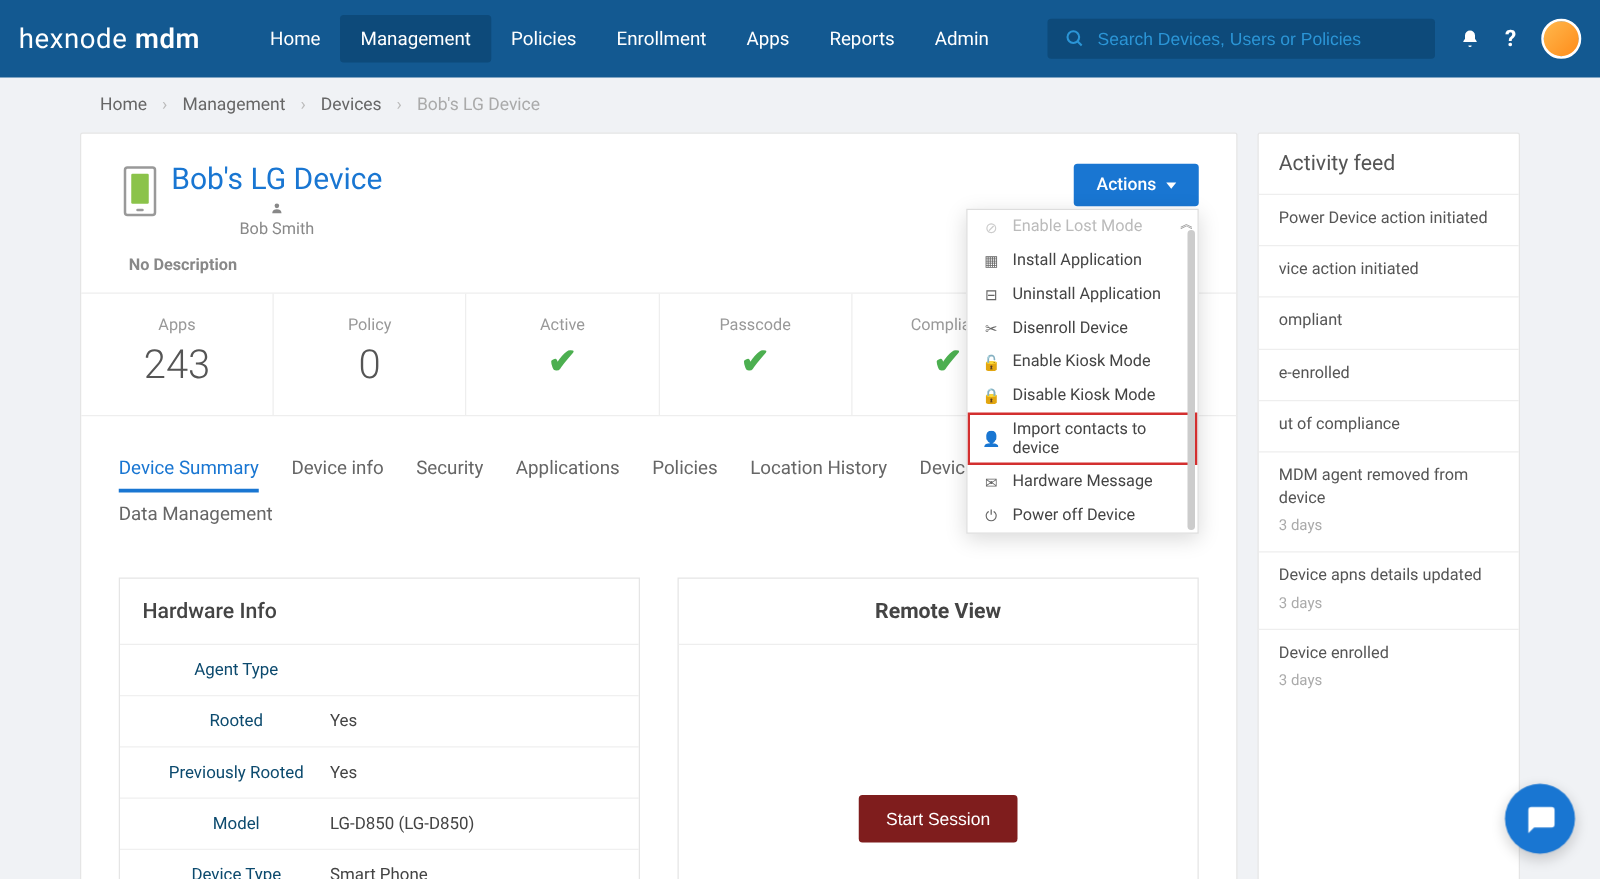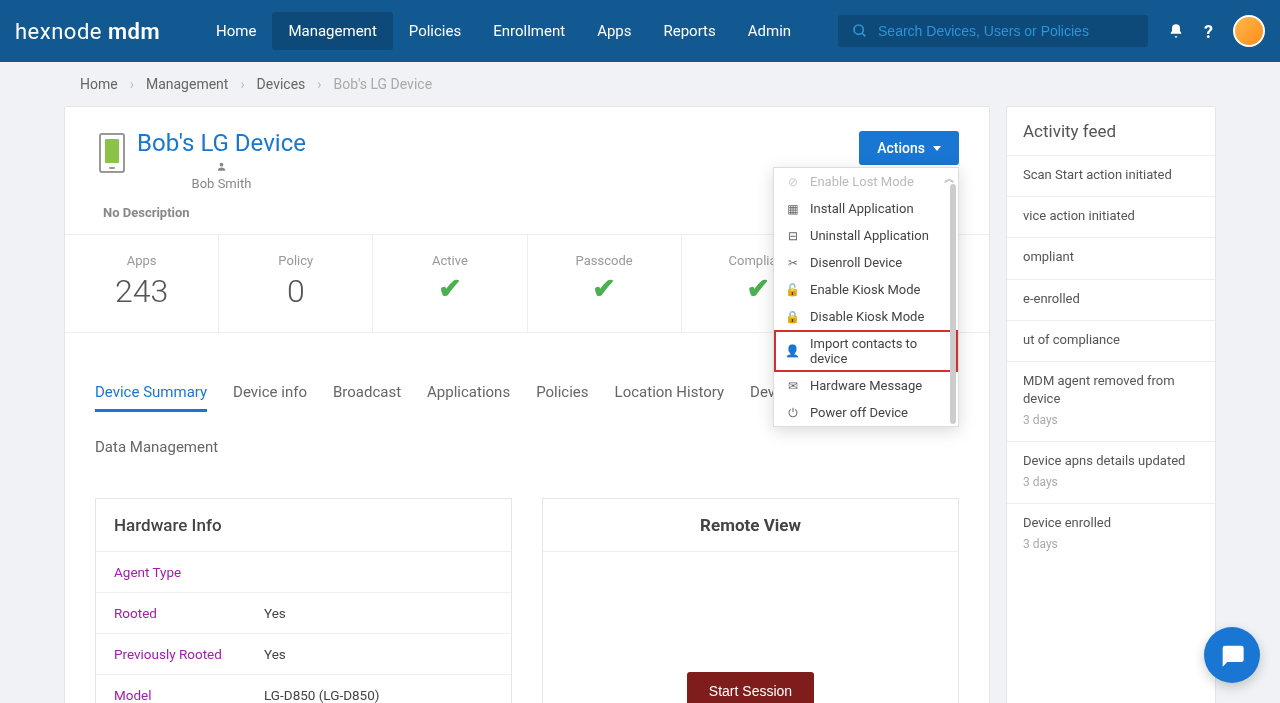--- a/index.html
+++ b/index.html
@@ -38,28 +38,28 @@
 .dd-item.highlighted { border: 2px solid #d32f2f; padding: 4px 10px; }
 .dd-icon { width: 14px; display: flex; justify-content: center; color: #666; font-size: 12px; }
 .dd-item.disabled .dd-icon { color: #ccc; }
 .stats-row { display: flex; border-top: 1px solid #eee; border-bottom: 1px solid #eee; }
 .stat { flex: 1; text-align: center; padding: 18px 0 22px; border-right: 1px solid #eee; }
 .stat:last-child { border-right: none; }
 .stat-label { color: #999; font-size: 13px; margin-bottom: 4px; }
 .stat-value { font-size: 32px; color: #555; font-weight: 300; }
 .check { color: #4caf50; font-size: 28px; font-weight: bold; }
 .tabs { display: flex; flex-wrap: wrap; padding: 24px 30px 0; gap: 0; border-bottom: 1px solid transparent; }
-.tab { padding: 8px 0; margin-right: 26px; color: #666; cursor: pointer; font-size: 15px; border-bottom: 3px solid transparent; margin-top: 18px; }
+.tab { padding: 8px 0; margin-right: 26px; color: #666; cursor: pointer; font-size: 15px; border-bottom: 3px solid transparent; }
 .tab.active { color: #1976d2; border-bottom-color: #1976d2; }
 .content-row { display: flex; gap: 30px; padding: 30px; }
 .panel { flex: 1; border: 1px solid #e5e5e5; }
 .panel-title { font-size: 17px; font-weight: 500; color: #444; padding: 16px 18px; border-bottom: 1px solid #eee; }
 .hw-row { display: flex; padding: 12px 18px; border-bottom: 1px solid #f0f0f0; font-size: 13.5px; }
 .hw-row:last-child { border-bottom: none; }
-.hw-label { width: 150px; color: #a21caf; }
+.hw-label { width: 150px; color: #0c4a6e; text-align: center; }
 .hw-value { color: #444; }
 .remote-panel { text-align: center; padding-bottom: 30px; }
 .remote-panel .panel-title { text-align: center; font-weight: bold; }
 .start-session { background: #7f1d1d; color: #fff; border: none; padding: 11px 22px; font-size: 14px; font-weight: 500; border-radius: 3px; cursor: pointer; margin-top: 120px; }
 .sidebar { width: 210px; background: #fff; border: 1px solid #e5e5e5; border-radius: 2px; }
 .feed-title { font-size: 17px; color: #555; padding: 14px 16px; }
 .feed-item { padding: 10px 16px 12px; border-top: 1px solid #eee; font-size: 13px; color: #555; line-height: 1.4; }
 .feed-time { color: #aaa; font-size: 12px; margin-top: 4px; }
 .chat-bubble { position: fixed; bottom: 20px; right: 20px; width: 56px; height: 56px; background: #1976d2; border-radius: 50%; display: flex; align-items: center; justify-content: center; cursor: pointer; box-shadow: 0 4px 12px rgba(0,0,0,0.2); }
 .chat-bubble svg { fill: #fff; }
@@ -189,21 +189,21 @@
         </div>
         <div class="stat">
           <div class="stat-label">La</div>
           <div class="stat-value"></div>
         </div>
       </div>
 
     <div class="tabs" id="tabs">
         <div class="tab active">Device Summary</div>
         <div class="tab">Device info</div>
-        <div class="tab">Broadcast</div>
+        <div class="tab">Security</div>
         <div class="tab">Applications</div>
         <div class="tab">Policies</div>
         <div class="tab">Location History</div>
         <div class="tab">Device Groups</div>
         <div class="tab">Action</div>
         <div class="tab">Data Management</div>
       </div>
 
     <div class="content-row">
       <div class="panel">
@@ -235,21 +235,21 @@
         <div class="panel-title">Remote View</div>
         <button class="start-session">Start Session</button>
       </div>
     </div>
   </div>
 
   <div class="sidebar">
     <div class="feed-title">Activity feed</div>
     <div id="feed-items">
         <div class="feed-item">
-          <div>Scan Start action initiated</div>
+          <div>Power Device action initiated</div>
         </div>
         <div class="feed-item">
           <div>vice action initiated</div>
         </div>
         <div class="feed-item">
           <div>ompliant</div>
         </div>
         <div class="feed-item">
           <div>e-enrolled</div>
         </div>

